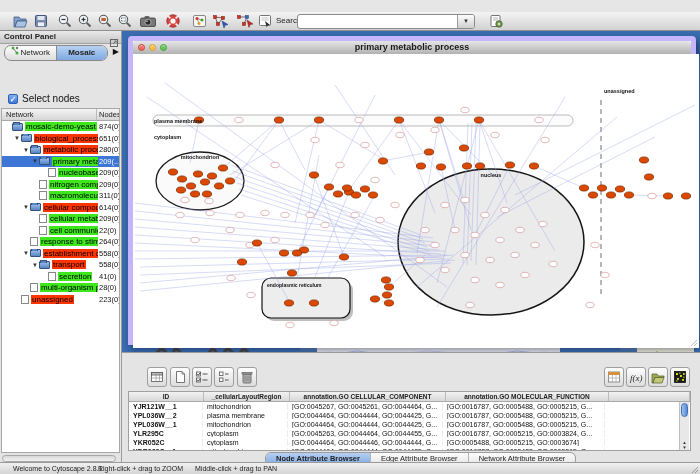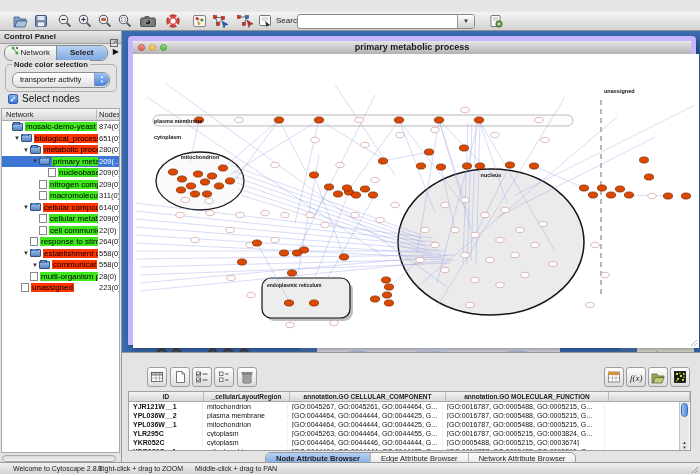--- a/index.html
+++ b/index.html
@@ -260,31 +260,24 @@
       <div class="cp-tab">
         <span><svg width="8" height="9">
               <line x1="2" y1="2" x2="6" y2="7" stroke="#333" stroke-width="0.7"></line>
               <circle cx="2" cy="2" r="1.5" fill="#3fae3f"></circle>
               <circle cx="6" cy="7" r="1.5" fill="#3fae3f"></circle>
               <circle cx="6" cy="2" r="1.2" fill="#777"></circle>
             </svg></span>
         <span>Network</span>
       </div>
       <div class="cp-tab sel">
-        <span>Select</span>
+        <span>Mosaic</span>
       </div>
     </div>
     <span class="tab-arrow">▶</span>
-    <div class="groupbox">
-      <span class="legend">Node color selection</span>
-      <div class="combo">
-        <div class="cval">transporter activity</div>
-        <div class="step">▲<br>▼</div>
-      </div>
-    </div>
     <div class="checkrow">
       <span class="checkbox">✓</span>
       <span class="clabel">Select nodes</span>
     </div>
     <div class="treebox">
       <div class="treehead">
         <span class="h1">Network</span>
         <span class="hd"></span>
         <span class="h2">Nodes</span>
       </div>
@@ -395,23 +388,32 @@
               <span class="t-folder"></span>
               <span class="chip red">establishment of lo</span>
             </div>
             <span class="count">558(0)</span>
           </div>
           <div class="tree-row">
             <div class="labels">
               <span style="flex: 0 0 29px;"></span>
               <span class="arrow">▼</span>
               <span class="t-folder"></span>
-              <span class="chip red">communicat</span>
+              <span class="chip red">transport</span>
             </div>
             <span class="count">558(0)</span>
+          </div>
+          <div class="tree-row">
+            <div class="labels">
+              <span style="flex: 0 0 38px;"></span>
+              <span class="arrow"></span>
+              <span class="t-file"></span>
+              <span class="chip green">secretion</span>
+            </div>
+            <span class="count">41(0)</span>
           </div>
           <div class="tree-row">
             <div class="labels">
               <span style="flex: 0 0 20px;"></span>
               <span class="arrow"></span>
               <span class="t-file"></span>
               <span class="chip green">multi-organism pro</span>
             </div>
             <span class="count">28(0)</span>
           </div>

